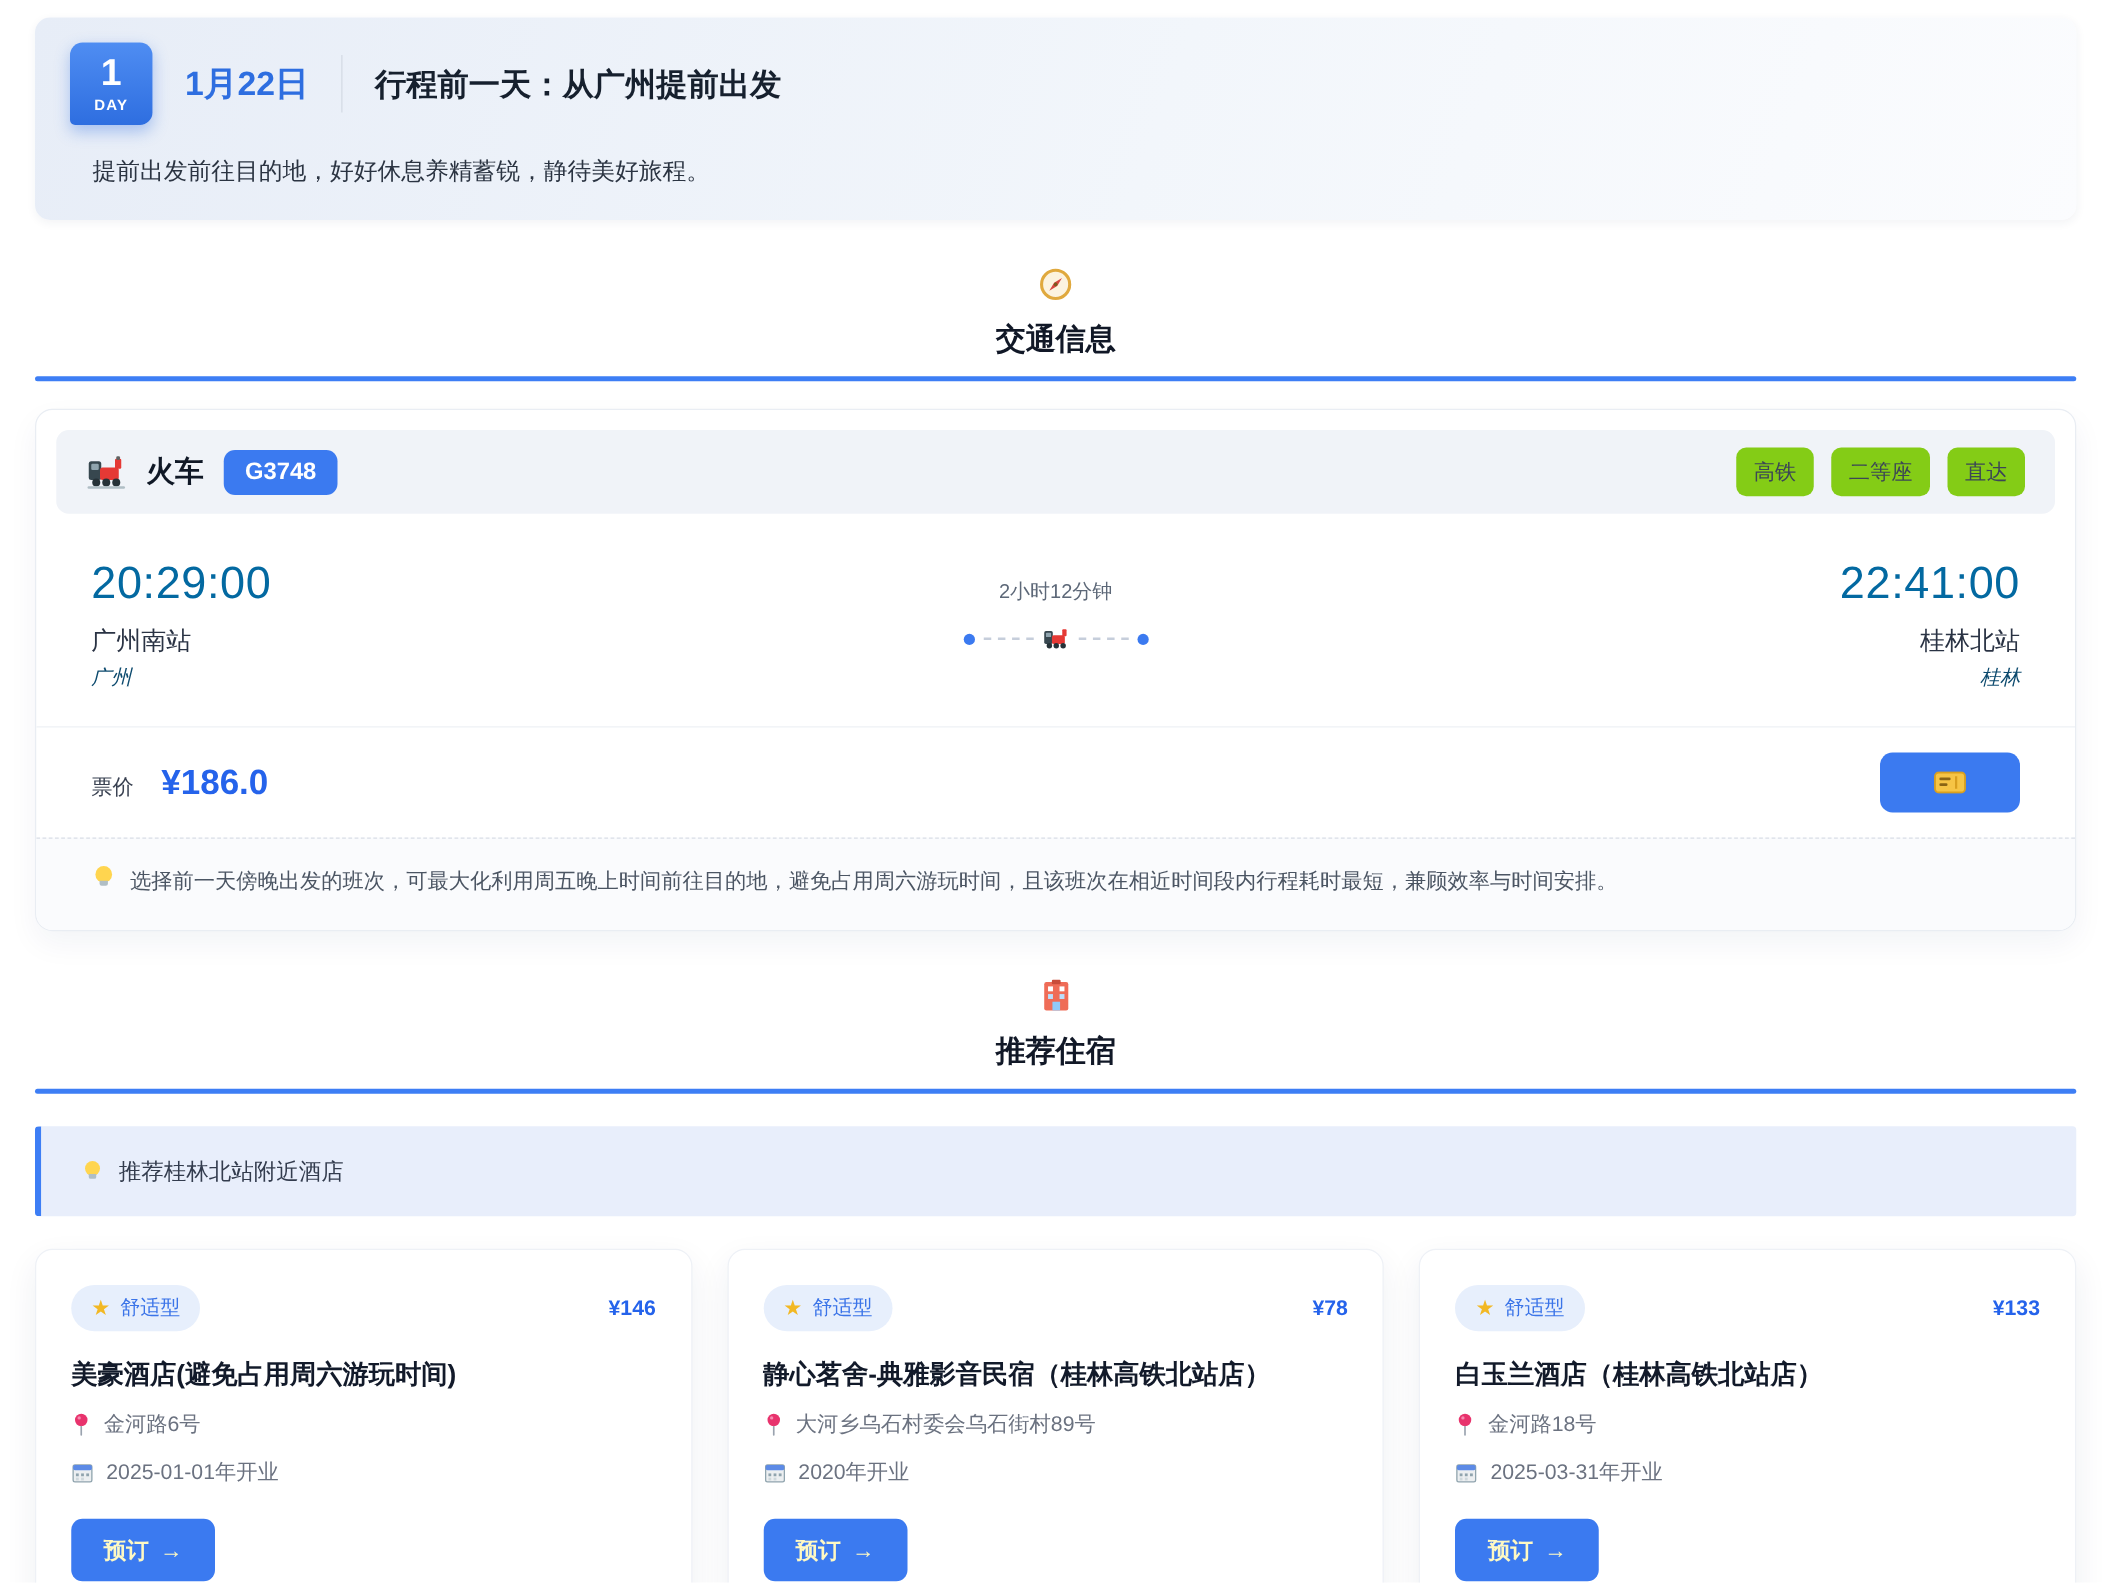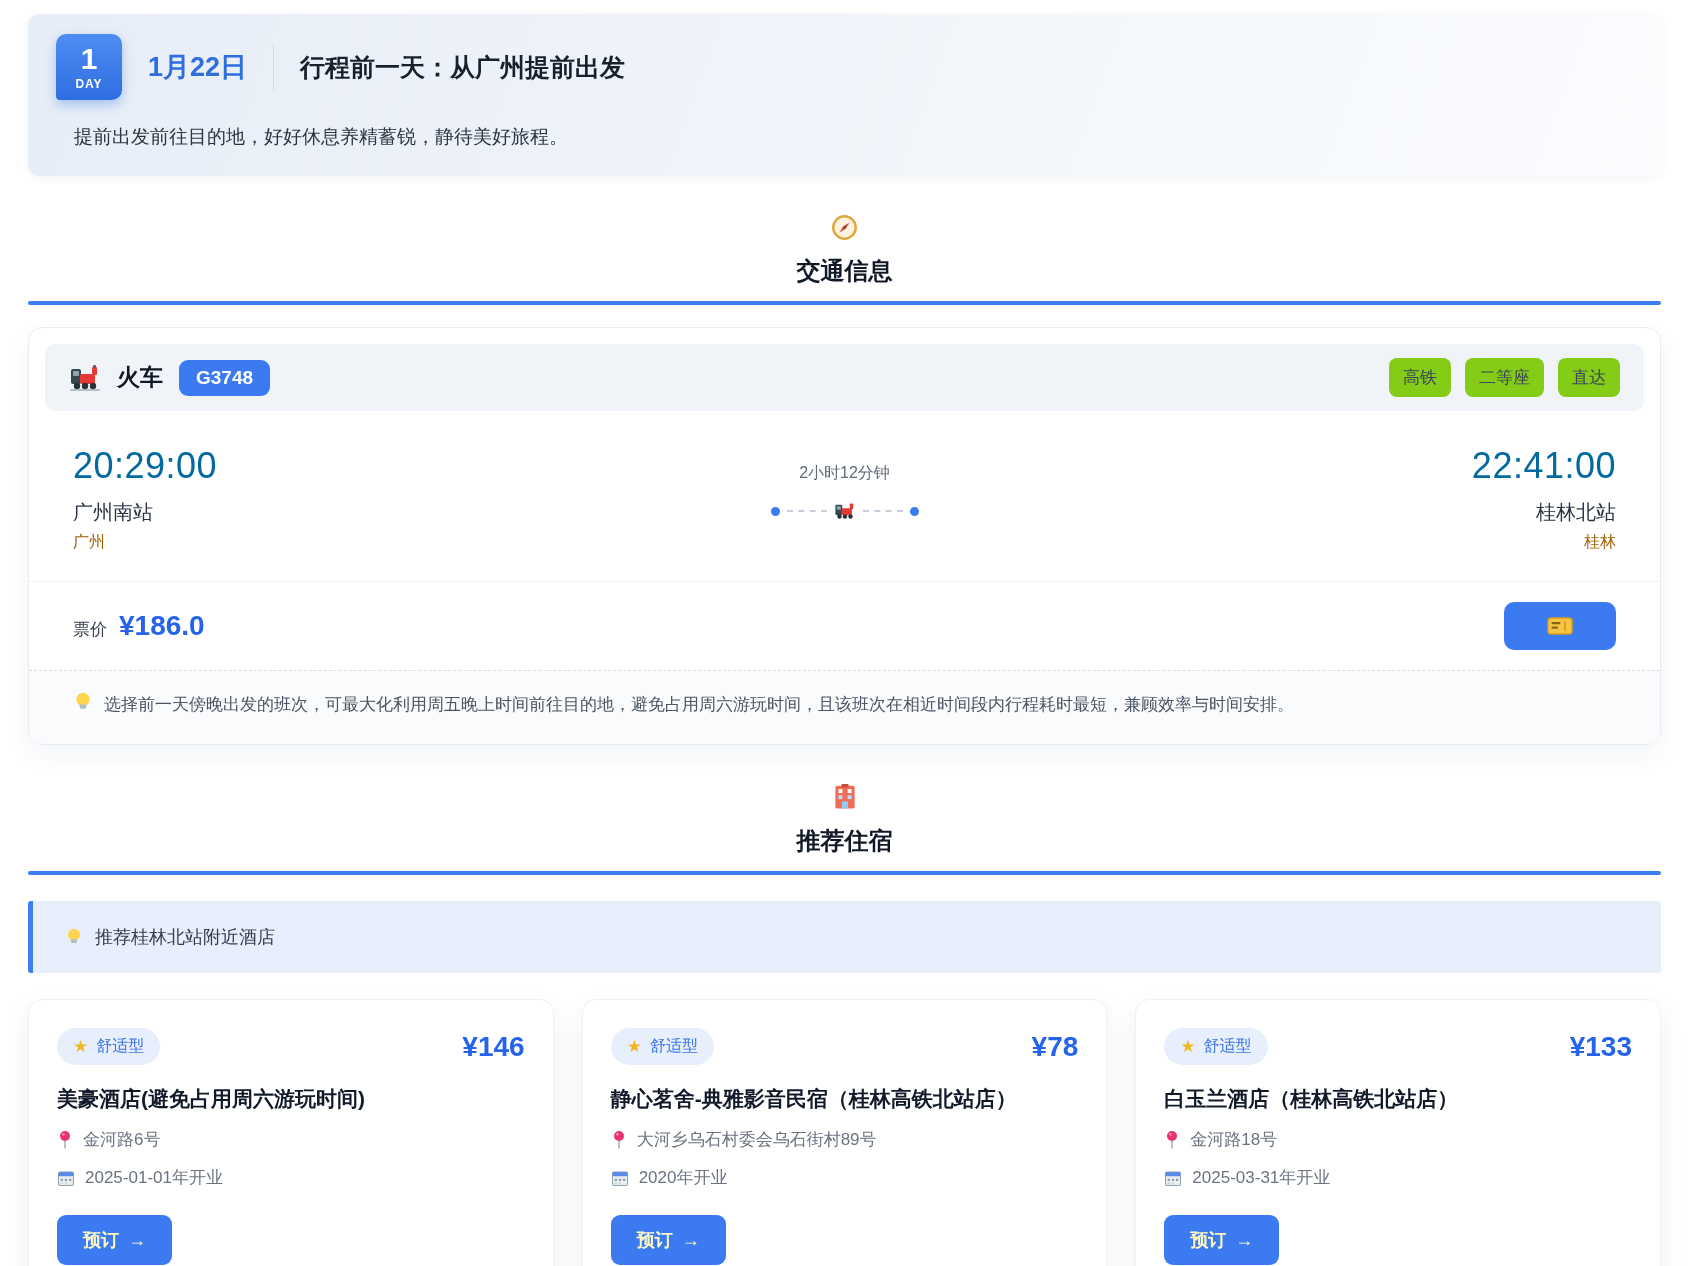--- a/index.html
+++ b/index.html
@@ -54,33 +54,33 @@
     background:#3b7af0; color:#fff; font-weight:bold; font-size:19px;
     padding:7px 17px; border-radius:9px;
   }
   .train-tags { margin-left:auto; display:flex; gap:14px; }
   .tag { background:#84cc16; color:#3c4656; font-size:17px; padding:8px 14px; border-radius:8px; }
 
   .journey { display:flex; align-items:flex-start; justify-content:space-between; padding:34px 44px 28px; }
   .jcol.right { text-align:right; }
   .time { font-size:36px; font-weight:400; color:#0369a1; letter-spacing:.5px; }
   .station { font-size:20px; color:#2a3344; margin-top:12px; }
-  .city { font-size:16px; color:#a16207; margin-top:6px; }
+  .city { font-size:16px; color:#0c4a6e; margin-top:6px;font-style:italic; }
   .jmid { display:flex; flex-direction:column; align-items:center; padding-top:18px; }
   .duration { font-size:16px; color:#5d6878; }
   .timeline { display:flex; align-items:center; margin-top:16px; }
   .tdot { width:9px; height:9px; border-radius:50%; background:#3b7af0; }
   .tdash { width:40px; border-top:2px dashed #c6cedb; margin:0 7px; }
 
   .price-row {
     border-top:1px solid #eef1f5;
     display:flex; align-items:center; justify-content:space-between;
     padding:20px 44px;
   }
-  .price-left { display:flex; align-items:baseline; gap:12px; }
+  .price-left { display:flex; align-items:baseline; gap:22px; }
   .price-label { font-size:17px; color:#3a4252; }
   .price-value { font-size:28px; font-weight:800; color:#2563eb; }
   .ticket-btn {
     width:112px; height:48px; background:#3b7af0; border:none; border-radius:10px;
     display:flex; align-items:center; justify-content:center; cursor:pointer;
   }
 
   .tip-row {
     border-top:1px dashed #d9dee6; background:#fafbfd;
     padding:20px 44px 26px;
@@ -101,21 +101,21 @@
     box-shadow:0 10px 26px rgba(25,45,90,.07);
     padding:28px 28px 30px;
   }
   .hotel-top { display:flex; align-items:center; justify-content:space-between; }
   .badge-pill {
     display:inline-flex; align-items:center; gap:8px;
     background:#e7effc; border-radius:999px; padding:8px 16px;
     font-size:16px; color:#3b74e8;
   }
   .badge-star { color:#f2b824; font-size:17px; line-height:1; }
-  .hotel-price { font-size:28px; font-weight:800; color:#2563eb; }
+  .hotel-price { font-size:17px; font-weight:800; color:#2563eb; }
   .hotel-name { margin-top:20px; font-size:21px; font-weight:bold; color:#121a2a; }
   .hotel-meta { margin-top:15px; display:flex; align-items:center; gap:10px; font-size:17px; color:#6b7280; }
   .book-btn {
     margin-top:26px; display:inline-flex; align-items:center; gap:9px;
     background:#3b7af0; color:#fef9c3; font-size:18px; font-weight:bold;
     border:none; border-radius:9px; padding:13px 26px; cursor:pointer;
   }
 
   .icon { display:inline-flex; flex:0 0 auto; }
   .icon svg { display:block; }

